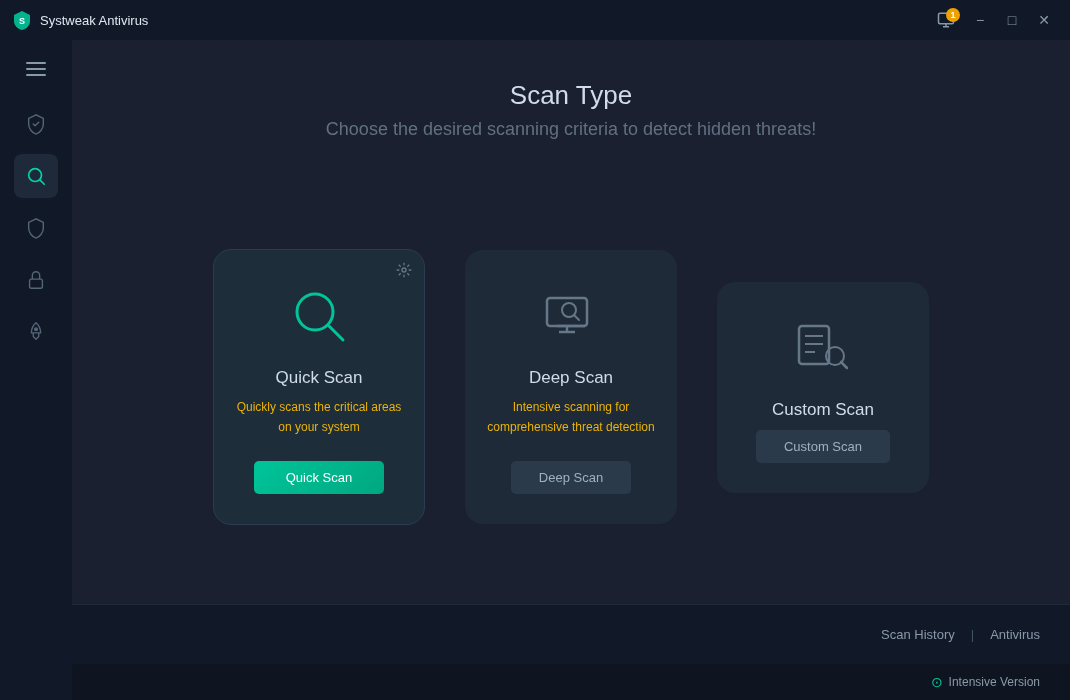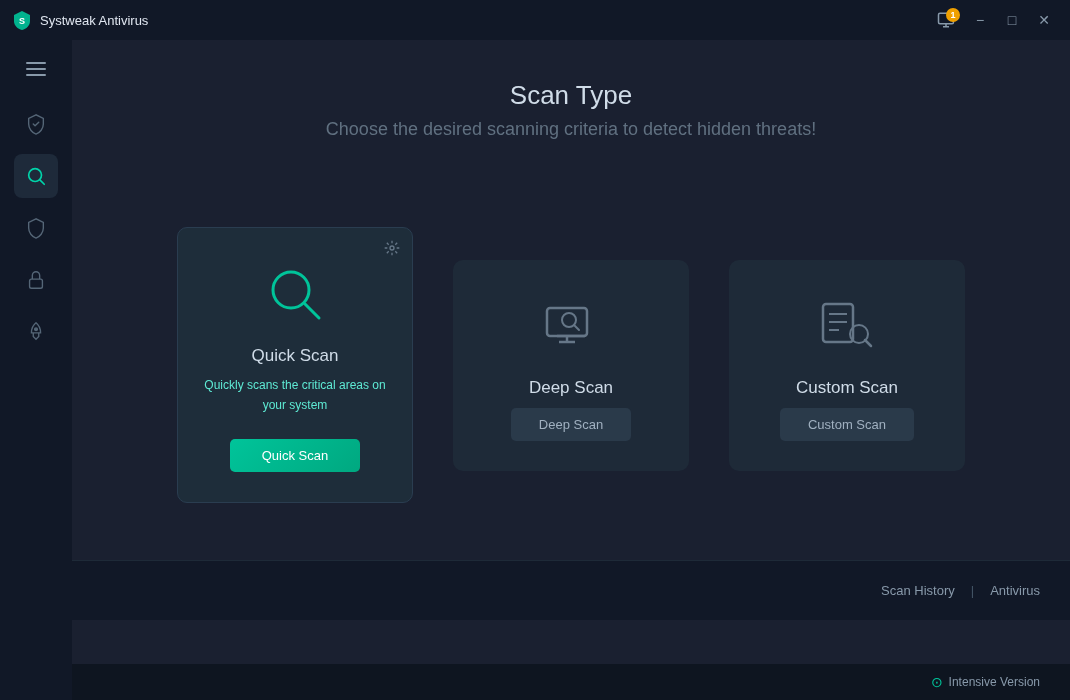--- a/index.html
+++ b/index.html
@@ -140,21 +140,20 @@
       height: 22px;
     }
 
     
     .content {
       flex: 1;
       background: #1a2030;
       display: flex;
       flex-direction: column;
       overflow: hidden;
-      gap: 44px;
     }
 
     
     .content-header {
       text-align: center;
       padding: 40px 0 30px;
     }
     .content-header h1 {
       color: #d0dce8;
       font-size: 26px;
@@ -170,23 +169,23 @@
     .scan-cards {
       display: flex;
       justify-content: center;
       align-items: center;
       gap: 40px;
       padding: 0 60px;
       flex: 1;
     }
 
     .scan-card {
-      width: 236px;
+      width: 212px;
       background: #1e2a38;
-      border-radius: 10px;
+      border-radius: 18px;
       display: flex;
       flex-direction: column;
       align-items: center;
       padding: 30px 20px 30px;
       position: relative;
       cursor: pointer;
       transition: background 0.2s;
     }
     .scan-card.active {
       background: #1e2d3a;
@@ -212,21 +211,21 @@
     }
 
     .card-title {
       color: #d0dce8;
       font-size: 17px;
       font-weight: 500;
       margin-bottom: 10px;
     }
 
     .card-desc {
-      color: #5eead4;
+      color: #eab308;
       font-size: 12px;
       text-align: center;
       line-height: 1.6;
       margin-bottom: 24px;
     }
 
     .btn-quick-scan {
       background: linear-gradient(135deg, #00c49a, #00a880);
       color: white;
       border: none;
@@ -397,20 +396,21 @@
           <svg width="64" height="64" viewBox="0 0 64 64" fill="none">
             <rect x="8" y="14" width="40" height="28" rx="3" stroke="#667788" stroke-width="2.5"></rect>
             <line x1="18" y1="42" x2="46" y2="42" stroke="#667788" stroke-width="2.5"></line>
             <line x1="28" y1="42" x2="28" y2="48" stroke="#667788" stroke-width="2.5"></line>
             <line x1="20" y1="48" x2="36" y2="48" stroke="#667788" stroke-width="2.5"></line>
             <circle cx="30" cy="26" r="7" stroke="#667788" stroke-width="2"></circle>
             <line x1="35" y1="31" x2="40" y2="36" stroke="#667788" stroke-width="2" stroke-linecap="round"></line>
           </svg>
         </div>
         <div class="card-title">Deep Scan</div>
+        <div class="card-desc">Intensive scanning for comprehensive threat detection</div>
         <button class="btn-scan">Deep Scan</button>
       </div>
 
       <div class="scan-card">
         <div class="card-icon">
           <svg width="64" height="64" viewBox="0 0 64 64" fill="none">
             <rect x="8" y="10" width="30" height="38" rx="3" stroke="#667788" stroke-width="2.5"></rect>
             <line x1="14" y1="20" x2="32" y2="20" stroke="#667788" stroke-width="2"></line>
             <line x1="14" y1="28" x2="32" y2="28" stroke="#667788" stroke-width="2"></line>
             <line x1="14" y1="36" x2="24" y2="36" stroke="#667788" stroke-width="2"></line>

